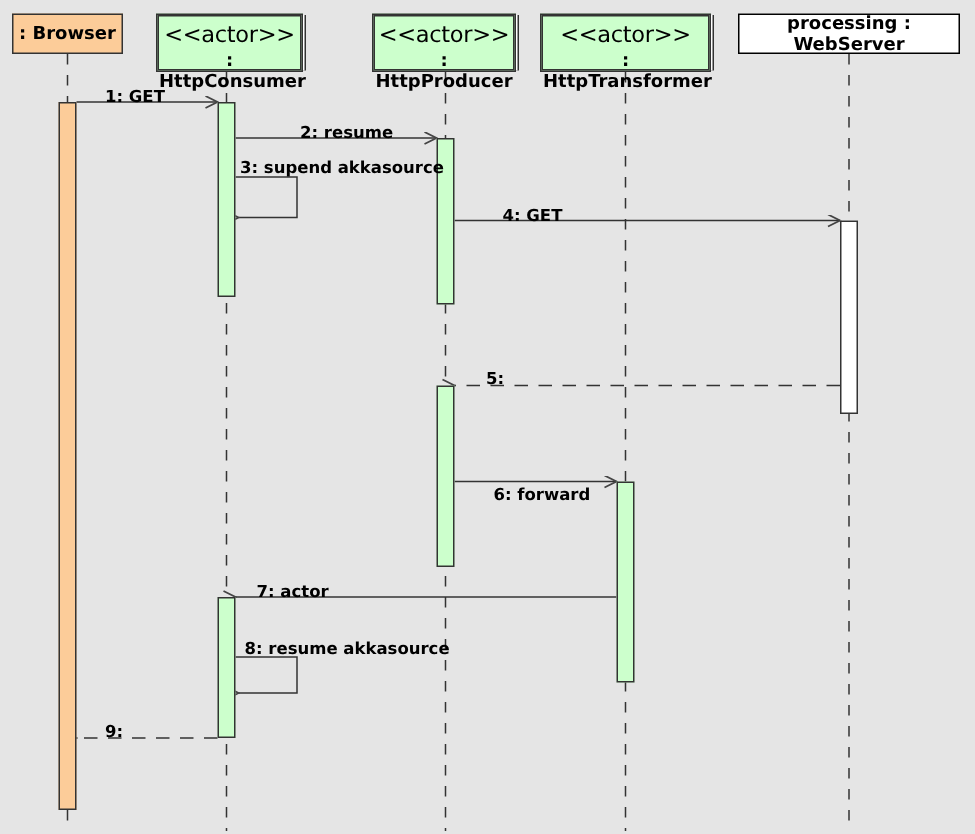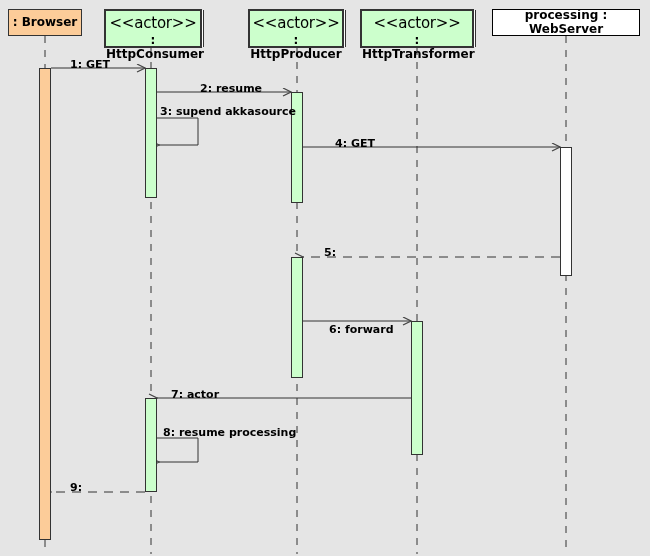--- a/index.html
+++ b/index.html
@@ -169,17 +169,17 @@
     </div>
 
   <div id="labels-layer">
       <div class="msg-label" style="left: 70px; top: 58px;">1: GET</div>
       <div class="msg-label" style="left: 200px; top: 82px;">2: resume</div>
       <div class="msg-label" style="left: 160px; top: 105px;">3: supend akkasource</div>
       <div class="msg-label" style="left: 335px; top: 137px;">4: GET</div>
       <div class="msg-label" style="left: 324px; top: 246px;">5:</div>
       <div class="msg-label" style="left: 329px; top: 311px; margin-top: 12px;">6: forward</div>
       <div class="msg-label" style="left: 171px; top: 388px;">7: actor</div>
-      <div class="msg-label" style="left: 163px; top: 426px;">8: resume processing</div>
+      <div class="msg-label" style="left: 163px; top: 426px;">8: resume akkasource</div>
       <div class="msg-label" style="left: 70px; top: 481px;">9:</div>
     </div>
 
 </div>
 
 </body></html>

